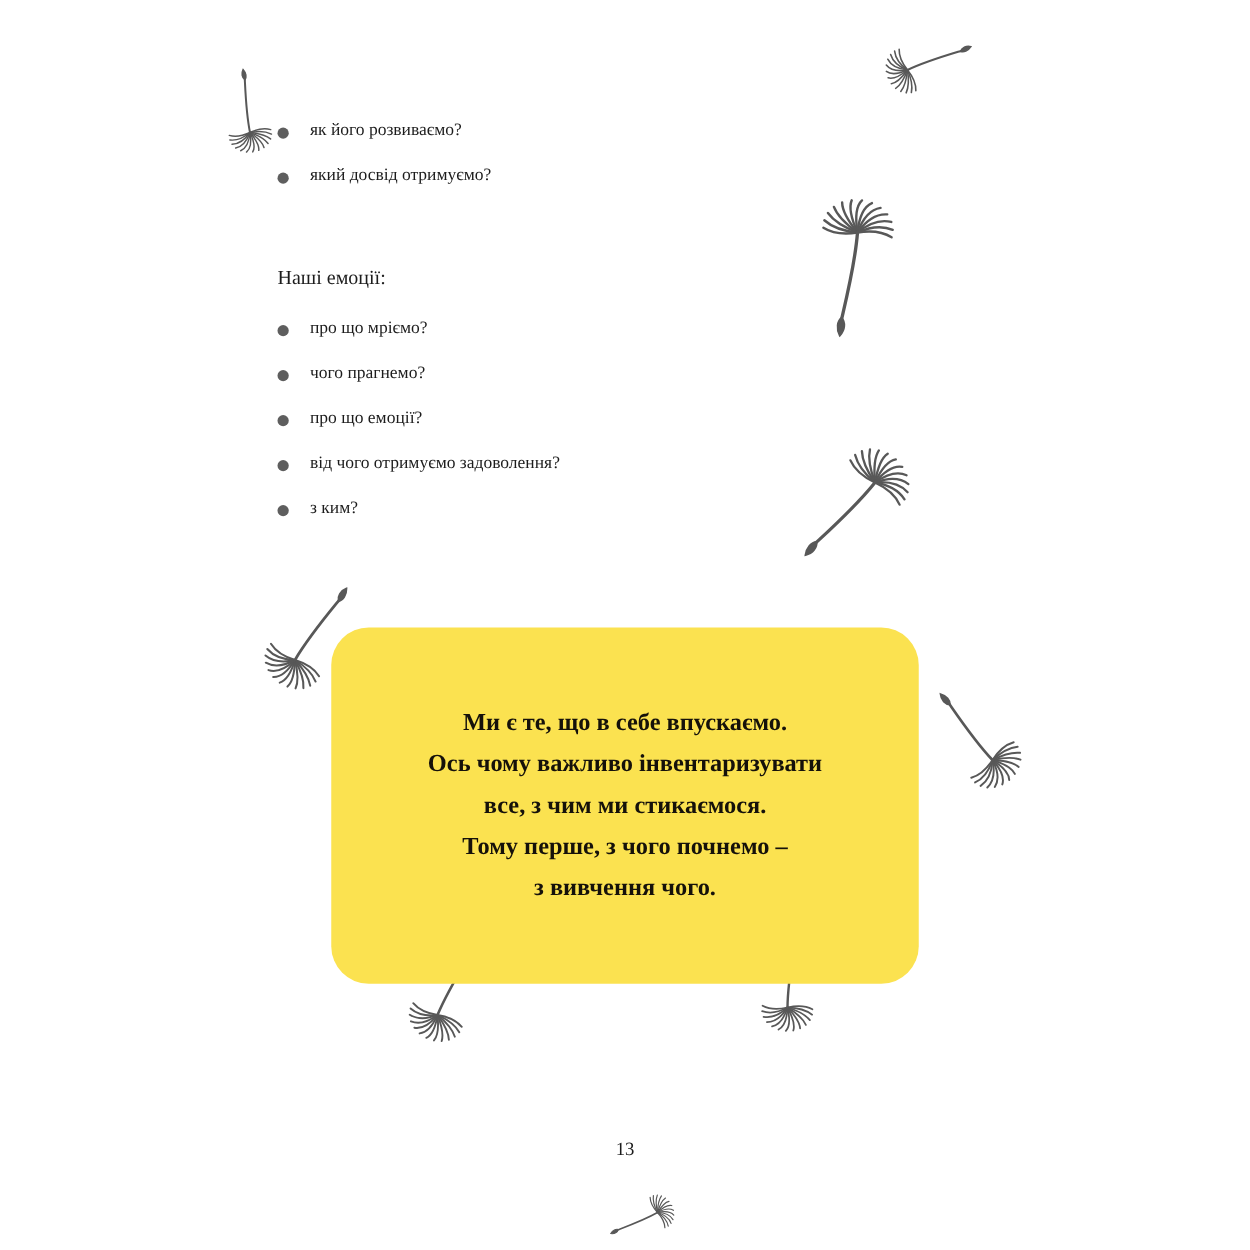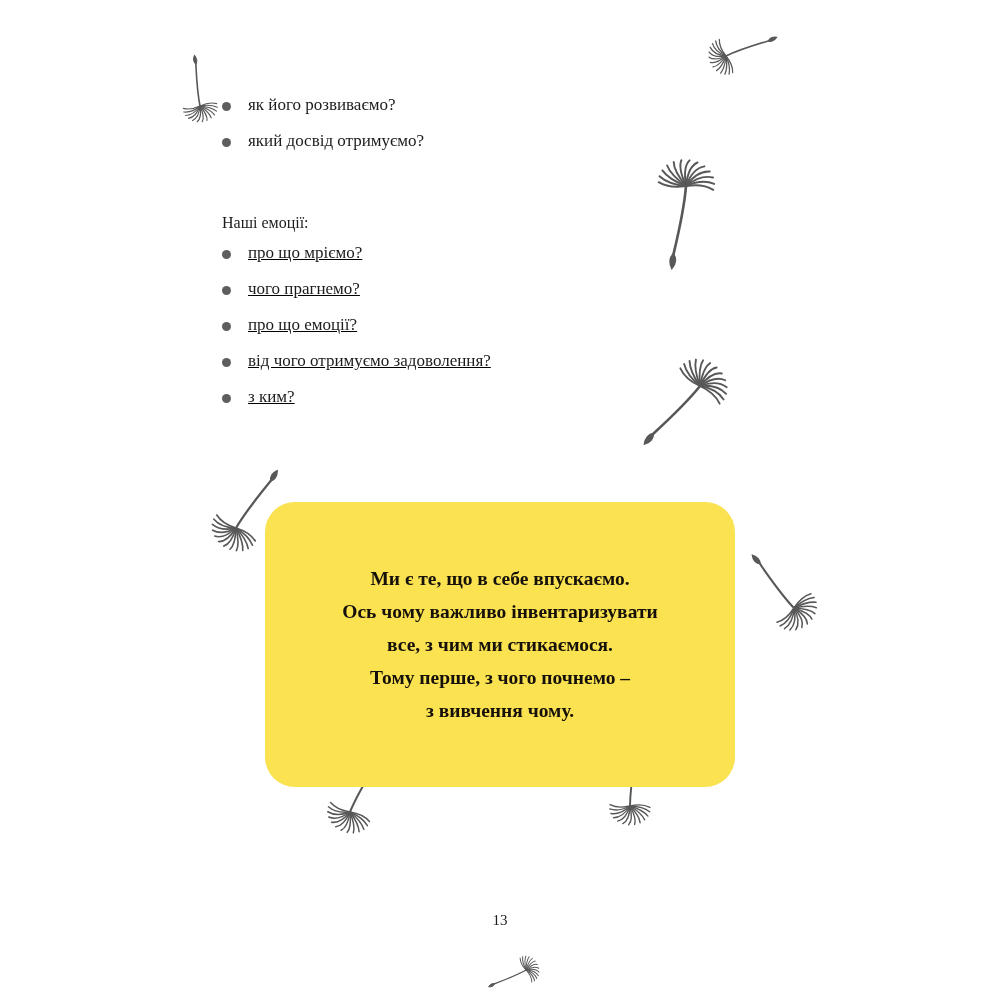--- a/index.html
+++ b/index.html
@@ -15,38 +15,38 @@
     overflow: hidden;
     font-family: "Liberation Serif", "DejaVu Serif", serif;
   }
 
   
   .list-block {
     position: absolute;
     left: 222px;
   }
   #list-one { top: 92px; }
-  #list-two { top: 240px; text-decoration: underline; }
+  #list-two { top: 250px; }
 
   .list-item {
     display: flex;
     align-items: flex-start;
     height: 36px;
   }
   .bullet-dot {
     width: 9px;
     height: 9px;
     border-radius: 50%;
     background: #5e5e5e;
     margin-top: 10px;
     margin-right: 17px;
     flex: 0 0 auto;
   }
   .list-label {
-    font-size: 17px;
+    font-size: 14px;
     line-height: 26px;
     color: #1c1c1c;
     white-space: nowrap;
   }
 
   #section-heading {
     position: absolute;
     left: 222px;
     top: 210px;
     font-size: 16px;
@@ -331,19 +331,19 @@
         <span class="list-label">з ким?</span>
       </div>
     </div>
 
   <div id="callout" style="background: rgb(251, 226, 80);">
     <div id="callout-text">
         <span class="cline">Ми є те, що в себе впускаємо.</span>
         <span class="cline">Ось чому важливо інвентаризувати</span>
         <span class="cline">все, з чим ми стикаємося.</span>
         <span class="cline">Тому перше, з чого почнемо –</span>
-        <span class="cline">з вивчення чому.</span>
+        <span class="cline">з вивчення чого.</span>
       </div>
   </div>
 
   <div id="page-number">13</div>
 
 </div>
 
 </body></html>

